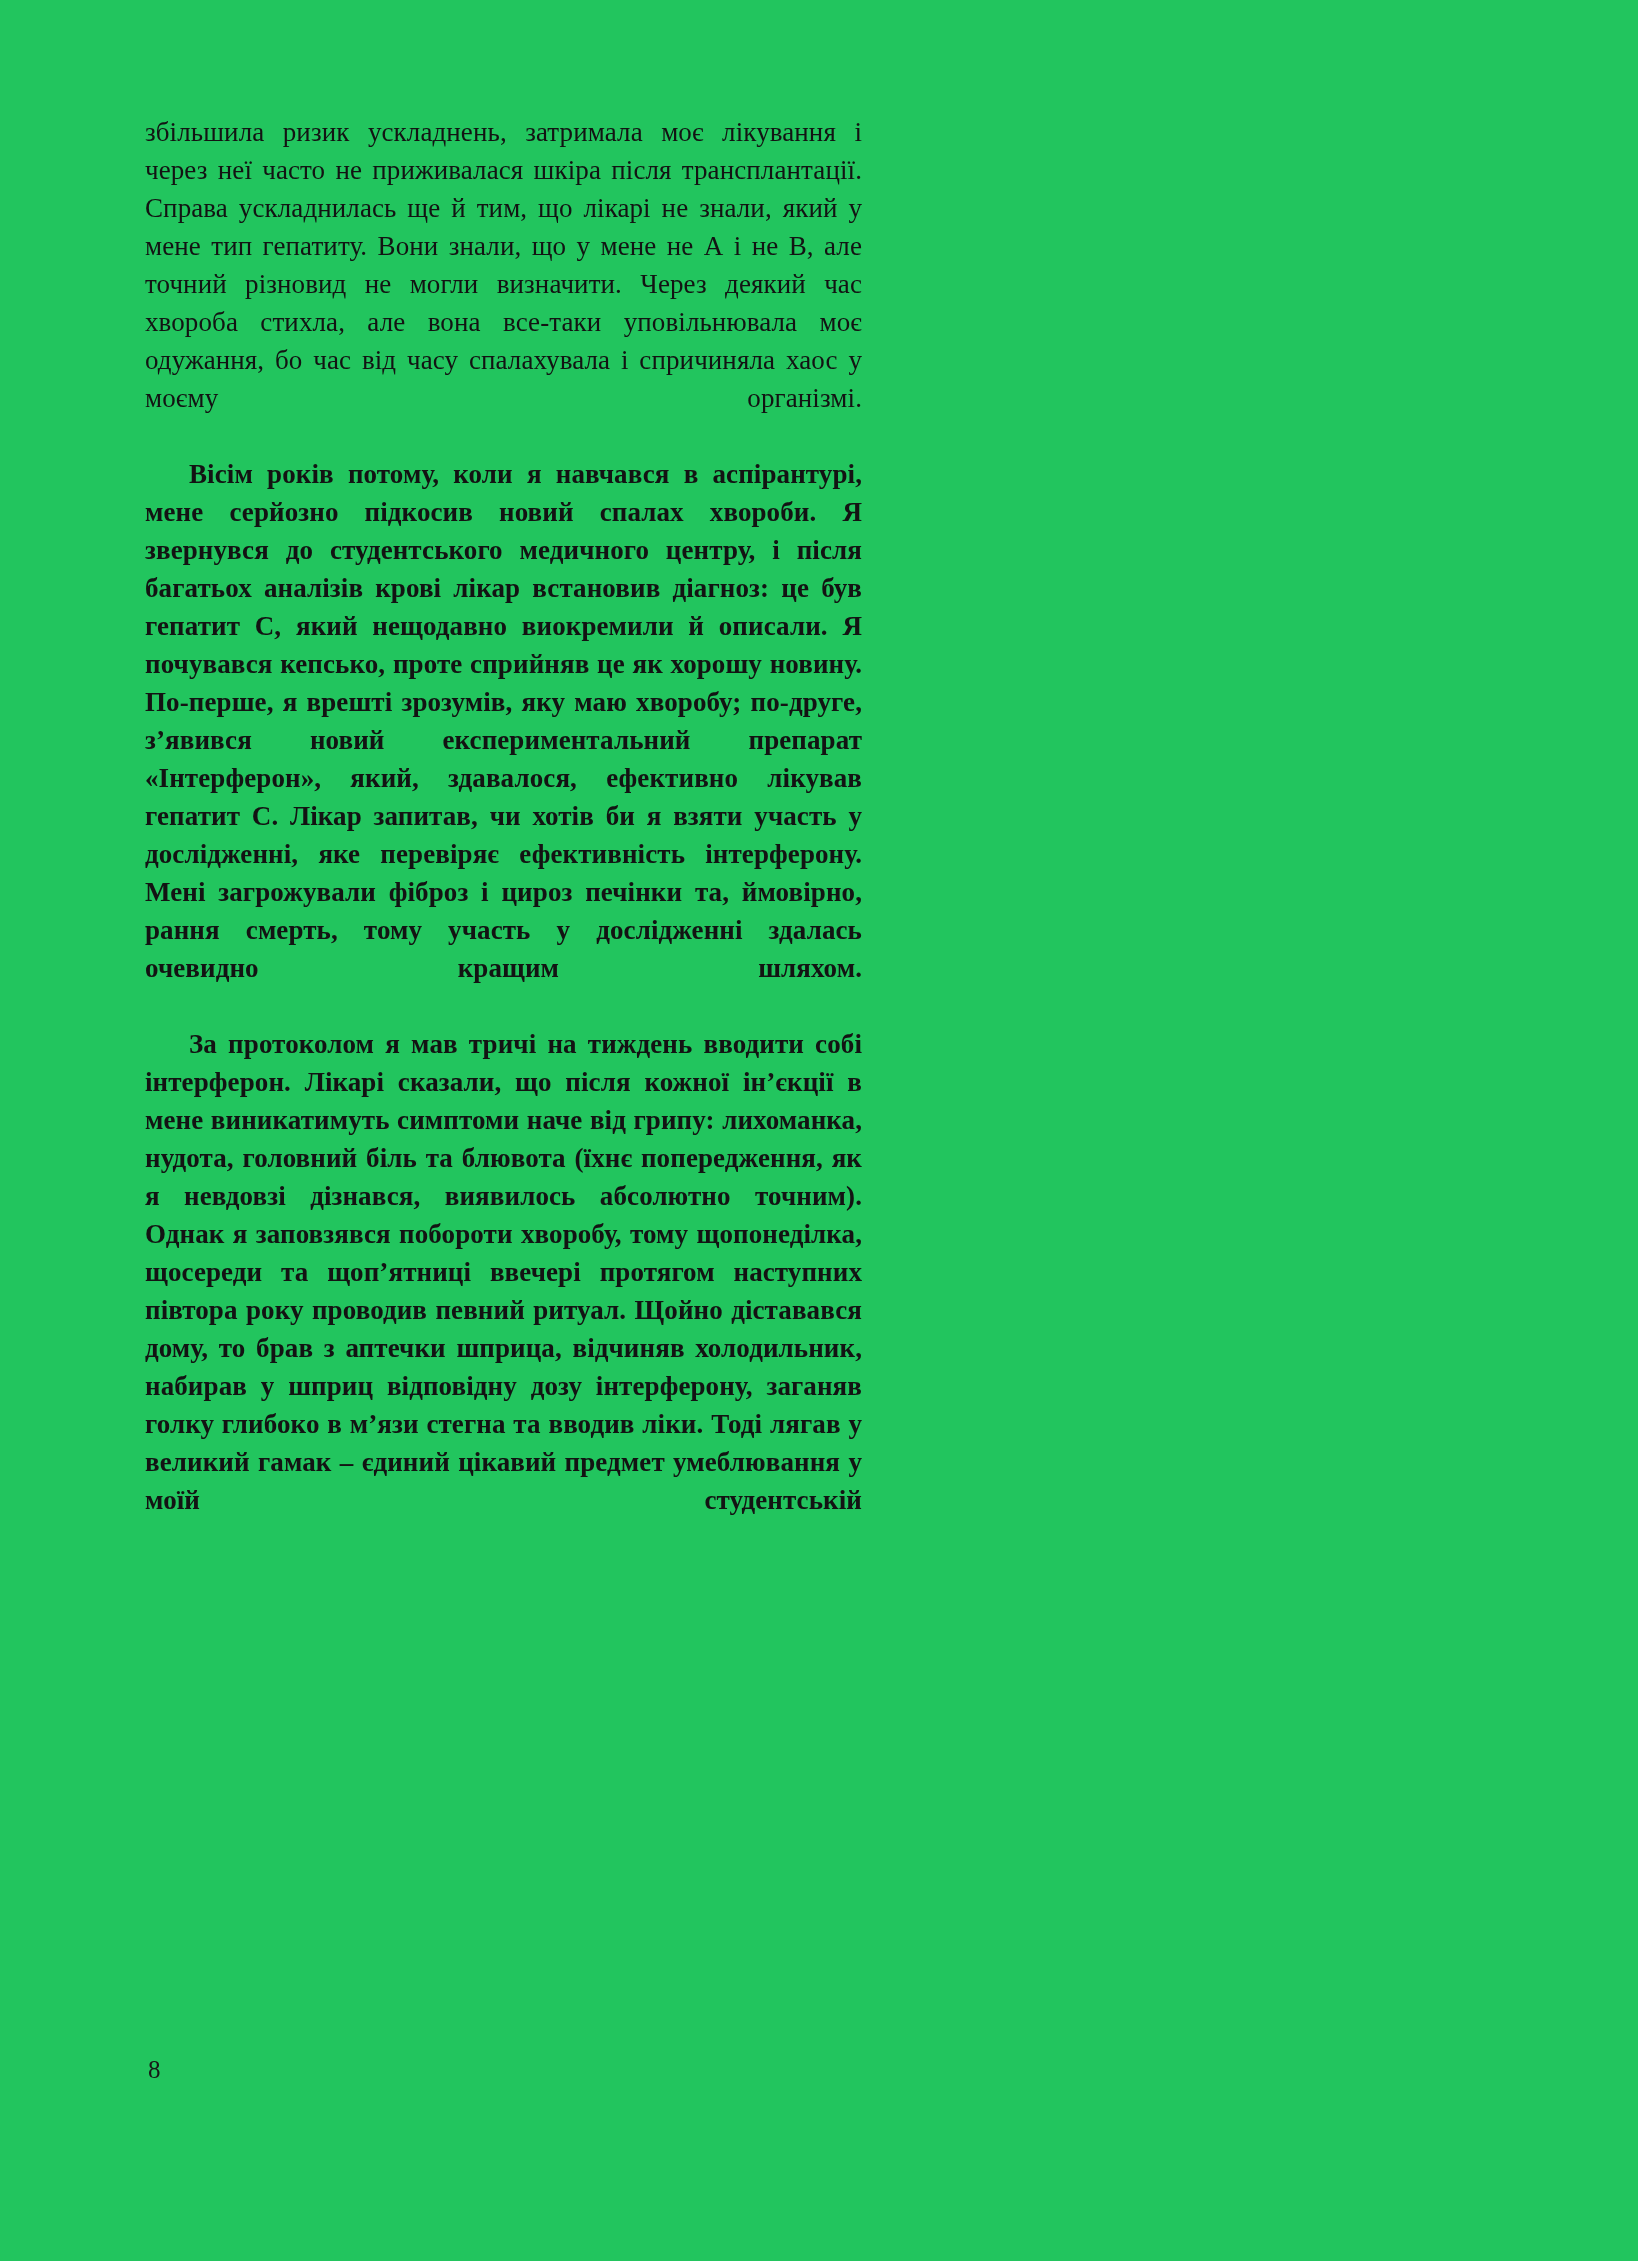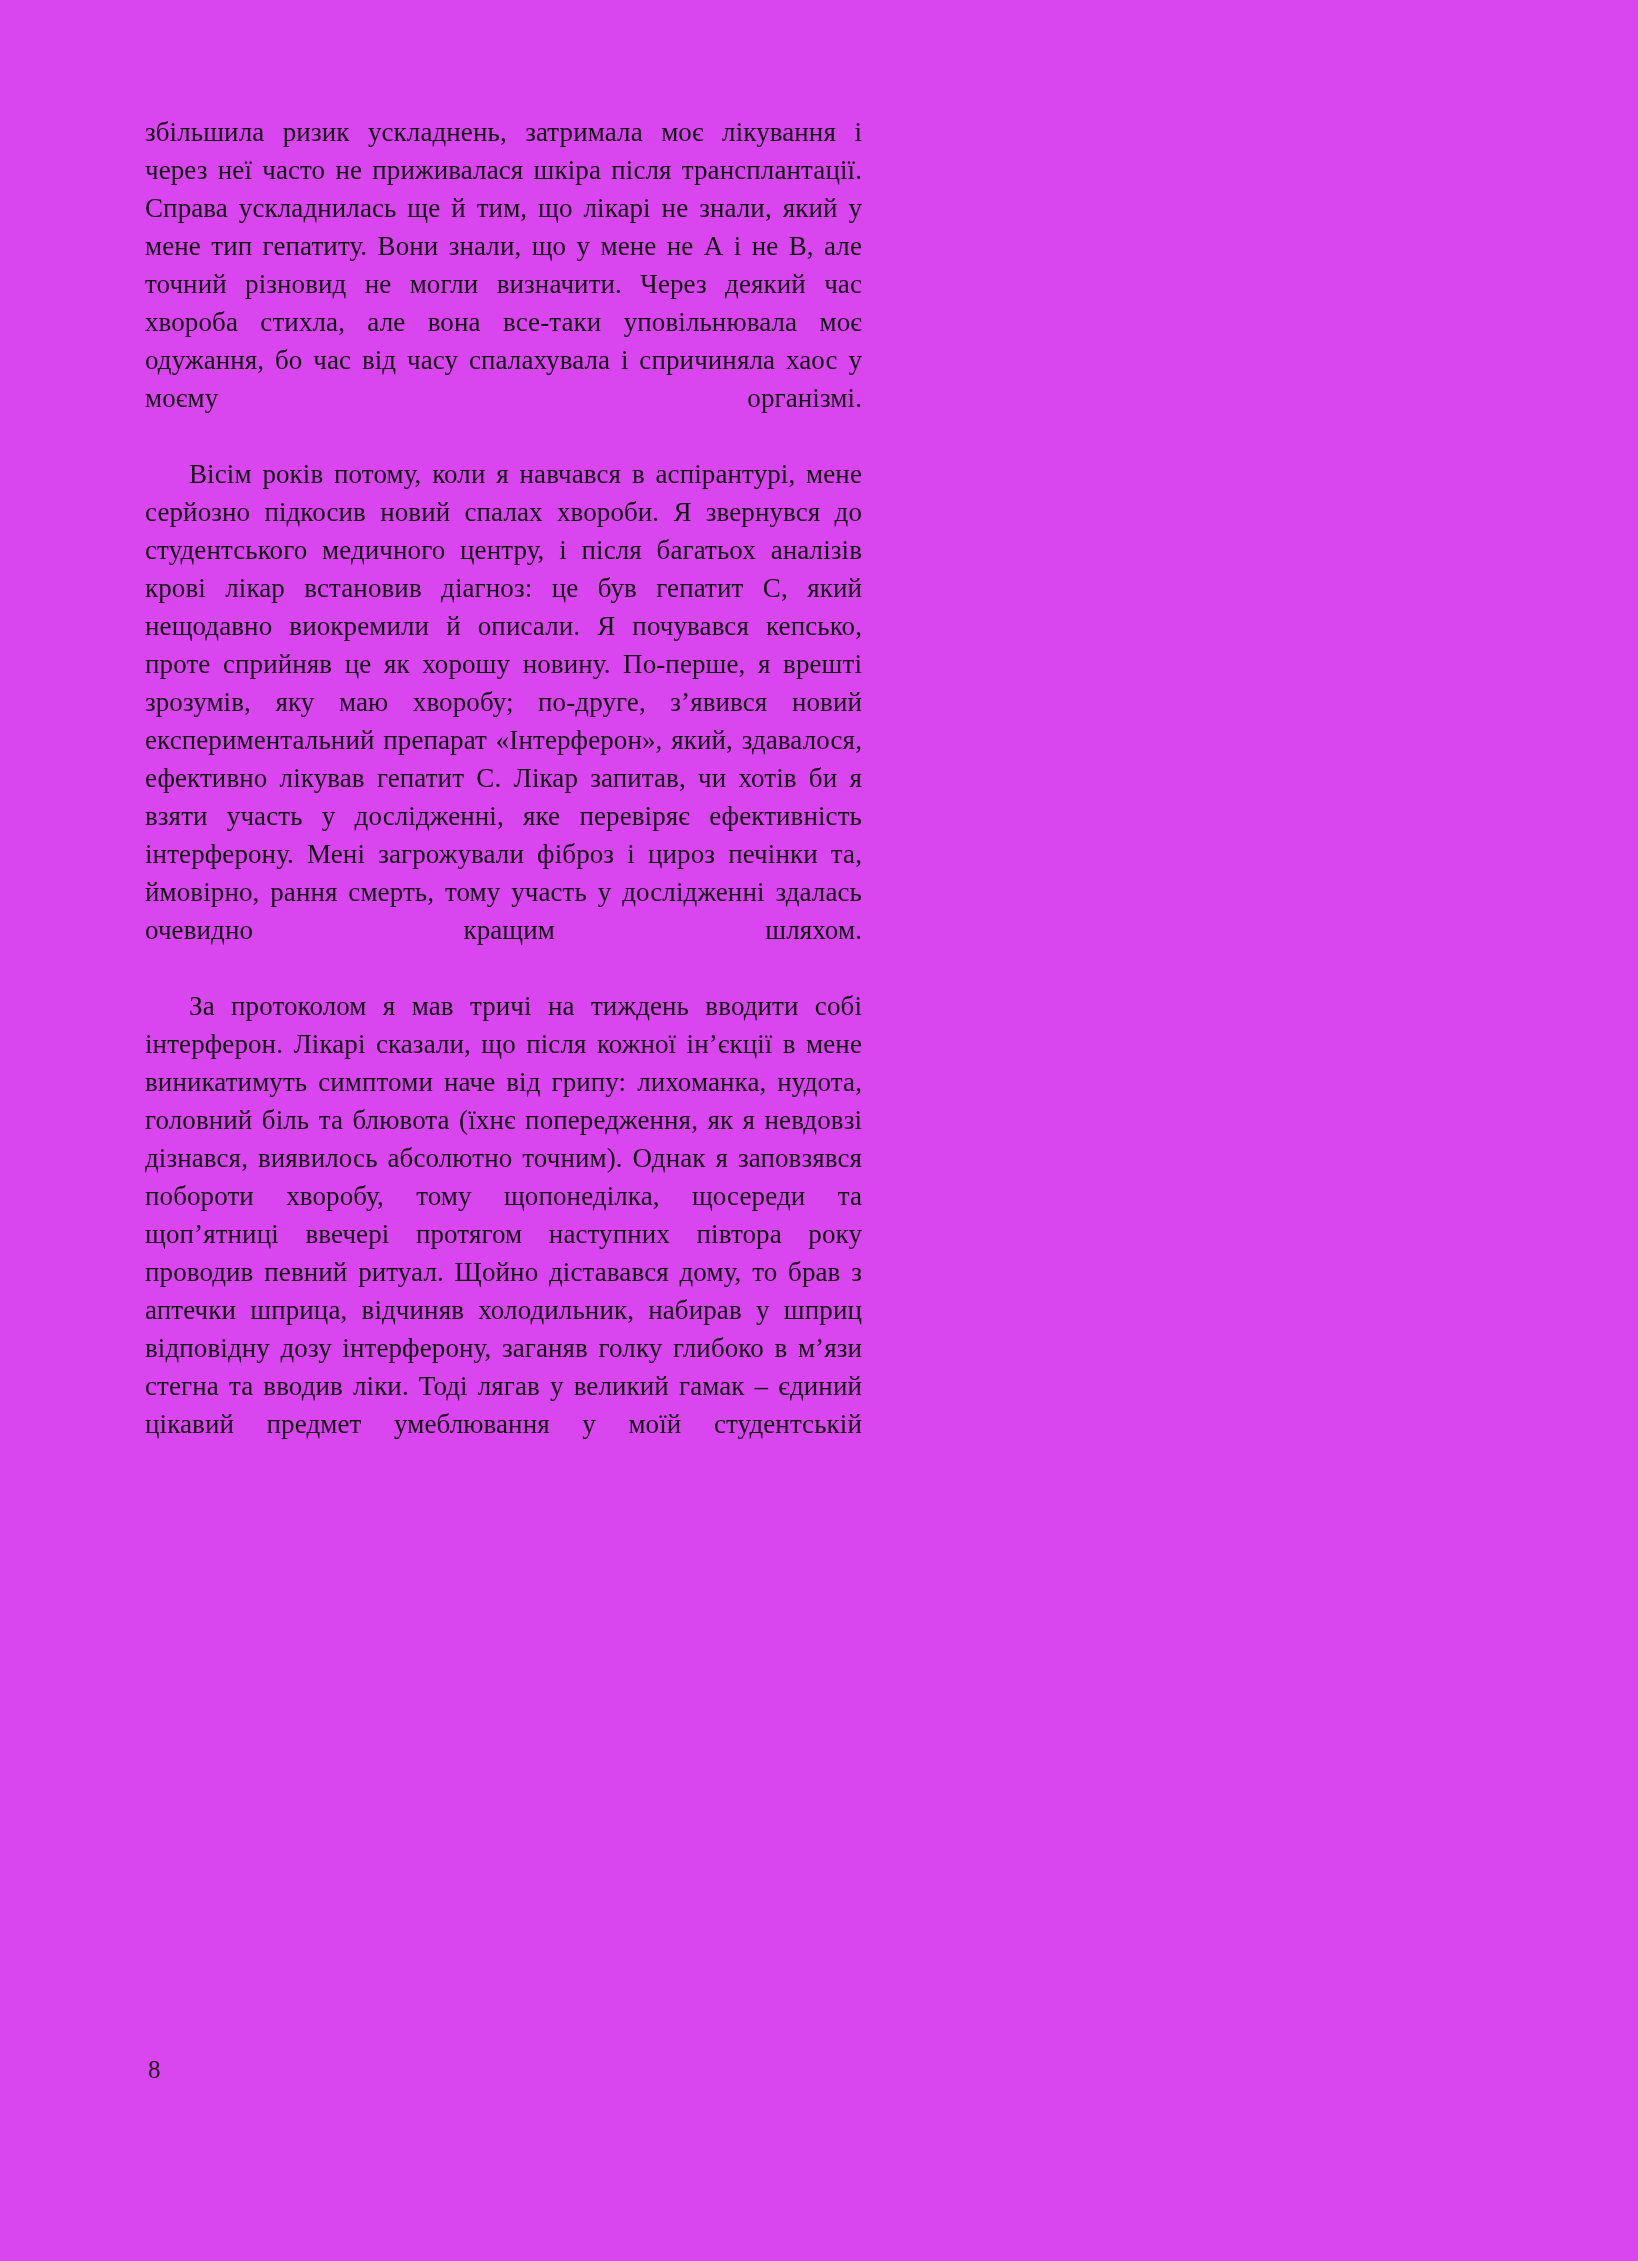--- a/index.html
+++ b/index.html
@@ -15,21 +15,21 @@
     overflow: hidden;
     font-family: "Liberation Serif", "DejaVu Serif", serif;
     color: #161616;
     -webkit-font-smoothing: antialiased;
   }
 
   
   .page {
     position: absolute;
     inset: 0;
-    background: #d946ef;
+    background: #22c55e;
   }
 
   
   .textblock {
     position: absolute;
     left: 145px;
     top: 113px;
     width: 717px;
   }
 
@@ -40,20 +40,21 @@
     text-align: justify;
     text-justify: inter-word;
     letter-spacing: 0.1px;
     word-spacing: 0.3px;
     color: #131313;
     hyphens: manual;
   }
 
   .para + .para {
     text-indent: 44px;
+    font-weight: bold;
   }
 
   
   .para::after {
     content: "";
     display: inline-block;
     width: 100%;
   }
 
   

